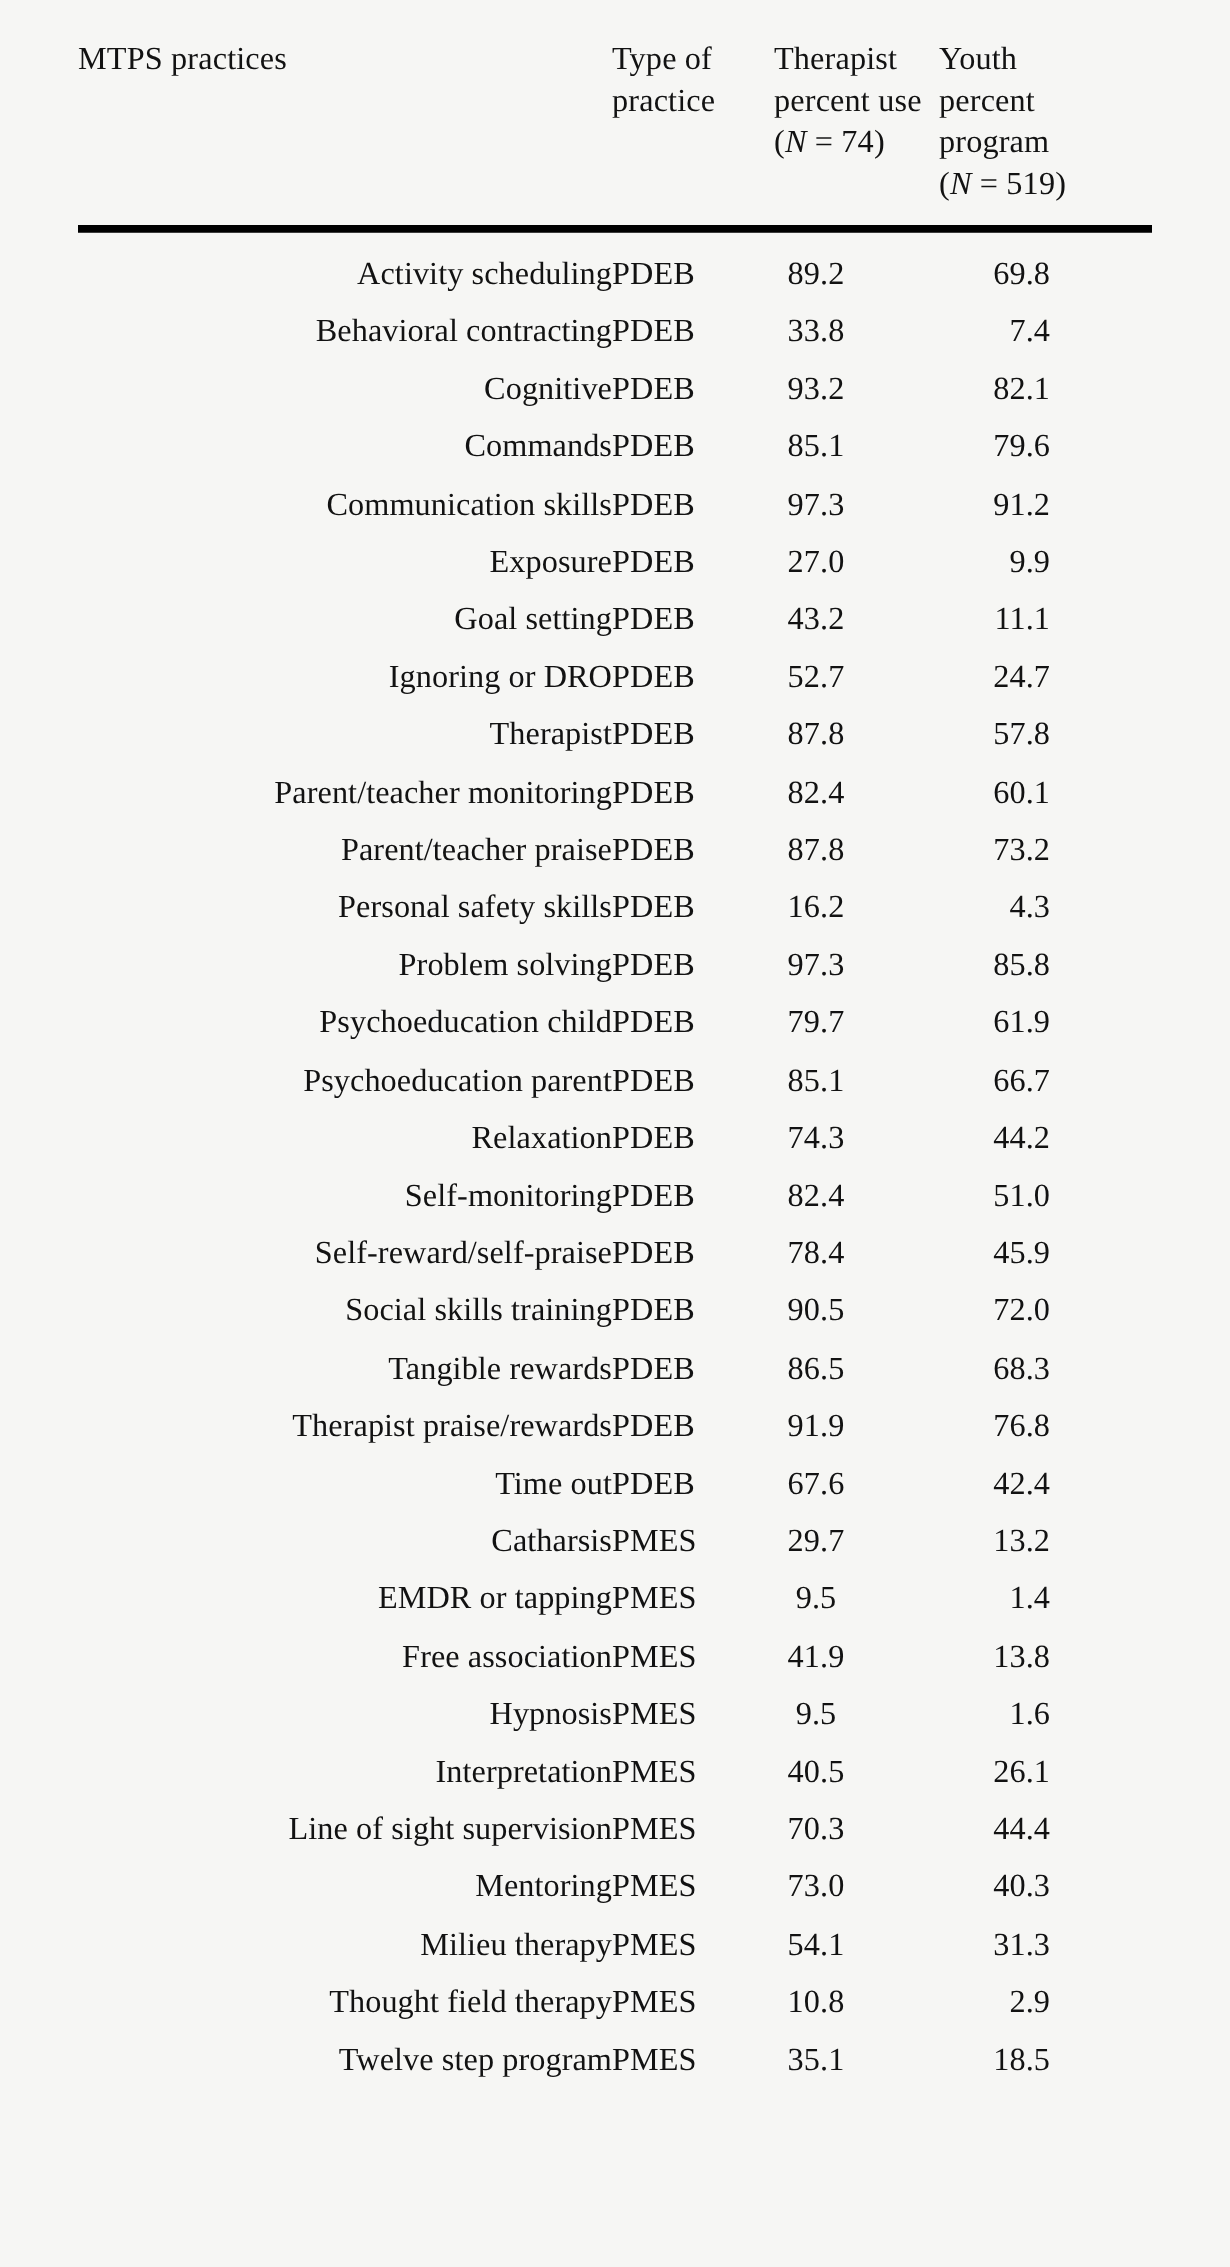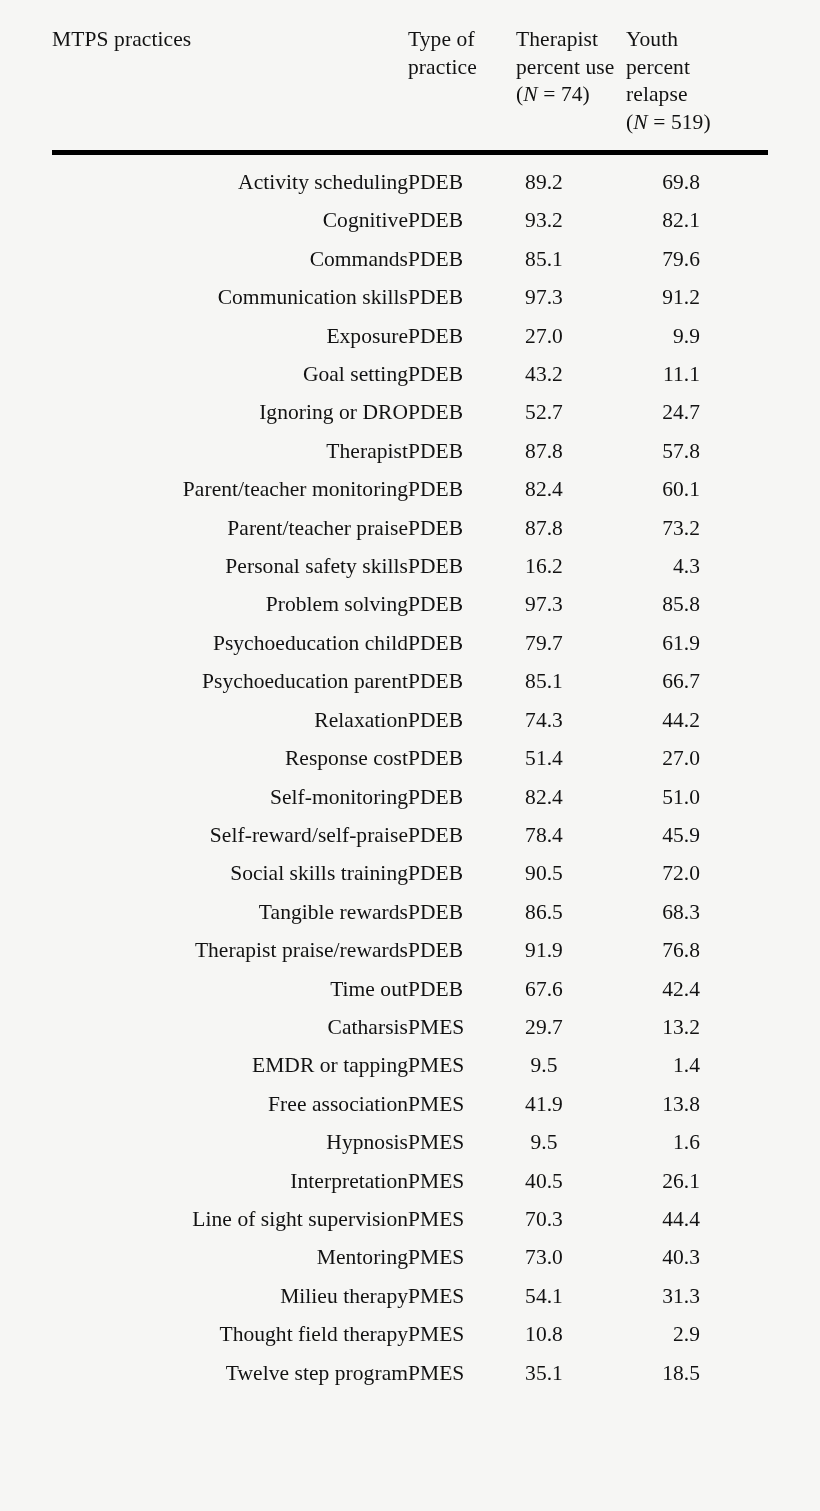--- a/index.html
+++ b/index.html
@@ -111,35 +111,41 @@
 
         <th class="h-ther">
           <span class="hline">Therapist</span>
           <span class="hline">percent use</span>
           <span class="hline"><span>(</span><span class="nvar">N</span><span> = 74)</span></span>
         </th>
 
         <th class="h-youth">
           <span class="hline">Youth</span>
           <span class="hline">percent</span>
-          <span class="hline">relapse</span>
+          <span class="hline">program</span>
           <span class="hline"><span>(</span><span class="nvar">N</span><span> = 519)</span></span>
         </th>
 
       </tr>
     </thead>
 
     <tbody id="table-body">
         <tr>
           <td class="cell-practice">Activity scheduling</td>
           <td class="cell-type">PDEB</td>
           <td class="cell-ther">89.2</td>
           <td class="cell-youth">69.8</td>
         </tr>
         <tr>
+          <td class="cell-practice">Behavioral contracting</td>
+          <td class="cell-type">PDEB</td>
+          <td class="cell-ther">33.8</td>
+          <td class="cell-youth">7.4</td>
+        </tr>
+        <tr>
           <td class="cell-practice">Cognitive</td>
           <td class="cell-type">PDEB</td>
           <td class="cell-ther">93.2</td>
           <td class="cell-youth">82.1</td>
         </tr>
         <tr>
           <td class="cell-practice">Commands</td>
           <td class="cell-type">PDEB</td>
           <td class="cell-ther">85.1</td>
           <td class="cell-youth">79.6</td>
@@ -210,26 +216,20 @@
           <td class="cell-ther">85.1</td>
           <td class="cell-youth">66.7</td>
         </tr>
         <tr>
           <td class="cell-practice">Relaxation</td>
           <td class="cell-type">PDEB</td>
           <td class="cell-ther">74.3</td>
           <td class="cell-youth">44.2</td>
         </tr>
         <tr>
-          <td class="cell-practice">Response cost</td>
-          <td class="cell-type">PDEB</td>
-          <td class="cell-ther">51.4</td>
-          <td class="cell-youth">27.0</td>
-        </tr>
-        <tr>
           <td class="cell-practice">Self-monitoring</td>
           <td class="cell-type">PDEB</td>
           <td class="cell-ther">82.4</td>
           <td class="cell-youth">51.0</td>
         </tr>
         <tr>
           <td class="cell-practice">Self-reward/self-praise</td>
           <td class="cell-type">PDEB</td>
           <td class="cell-ther">78.4</td>
           <td class="cell-youth">45.9</td>

